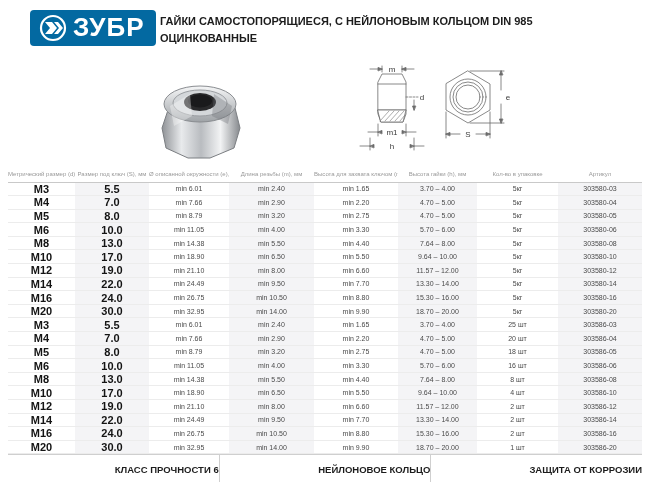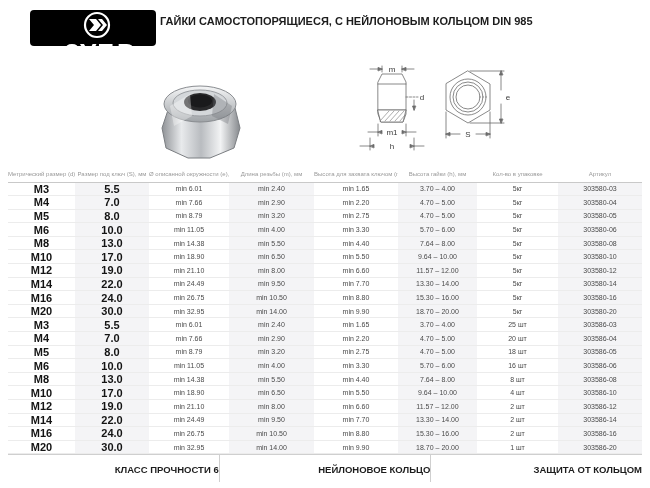--- a/index.html
+++ b/index.html
@@ -8,25 +8,24 @@
   .page {
     position: relative;
     width: 650px; height: 488px;
     background: #fff;
     overflow: hidden;
   }
   
   .logo {
     position: absolute; left: 30px; top: 10px;
     width: 126px; height: 36px;
-    background: #000000;
+    background: #0369a1;
     border-radius: 4px;
     display: flex; align-items: center;
     padding-left: 8px;
-    flex-direction: column;
   }
   .logo .emblem { width: 30px; height: 30px; flex: 0 0 auto; }
   .logo .logo-text {
     color: #fff; font-weight: bold; font-size: 26px;
     letter-spacing: 1px; margin-left: 5px; margin-top: -2px;
   }
   .title-block {
     position: absolute; left: 160px; top: 13px; width: 470px;
     font-size: 11px; font-weight: bold; color: #1c1c1c;
     line-height: 17px; text-transform: uppercase;
@@ -77,20 +76,21 @@
     <svg class="emblem" viewBox="0 0 30 30">
       <circle cx="15" cy="15" r="12" fill="none" stroke="#ffffff" stroke-width="2.2"></circle>
       <polygon points="7,9 14,9 19,15 14,21 7,21 12,15" fill="#ffffff"></polygon>
       <polygon points="16,9 20,9 25,15 20,21 16,21 21,15" fill="#ffffff"></polygon>
     </svg>
     <span class="logo-text">ЗУБР</span>
   </div>
 
   <div class="title-block">
     <div>ГАЙКИ САМОСТОПОРЯЩИЕСЯ, С НЕЙЛОНОВЫМ КОЛЬЦОМ DIN 985</div>
+    <div>ОЦИНКОВАННЫЕ</div>
   </div>
 
   <div class="photo">
     <svg viewBox="0 0 104 102" width="104" height="102">
       <defs>
         <linearGradient id="steelBody" x1="0" y1="0" x2="1" y2="0">
           <stop offset="0" stop-color="#8f9296"></stop>
           <stop offset="0.25" stop-color="#e8eaec"></stop>
           <stop offset="0.5" stop-color="#b9bcc0"></stop>
           <stop offset="0.75" stop-color="#f2f3f4"></stop>
@@ -414,16 +414,16 @@
             <td>1 шт</td>
             <td>303586-20</td>
           </tr>
         </tbody>
     </table>
   </div>
 
   <div class="footer" id="footer-bar">
       <div class="footer-item">КЛАСС ПРОЧНОСТИ 6</div>
       <div class="footer-item">НЕЙЛОНОВОЕ КОЛЬЦО</div>
-      <div class="footer-item">ЗАЩИТА ОТ КОЛЬЦОМ</div>
+      <div class="footer-item">ЗАЩИТА ОТ КОРРОЗИИ</div>
     </div>
 
 </div>
 
 </body></html>

